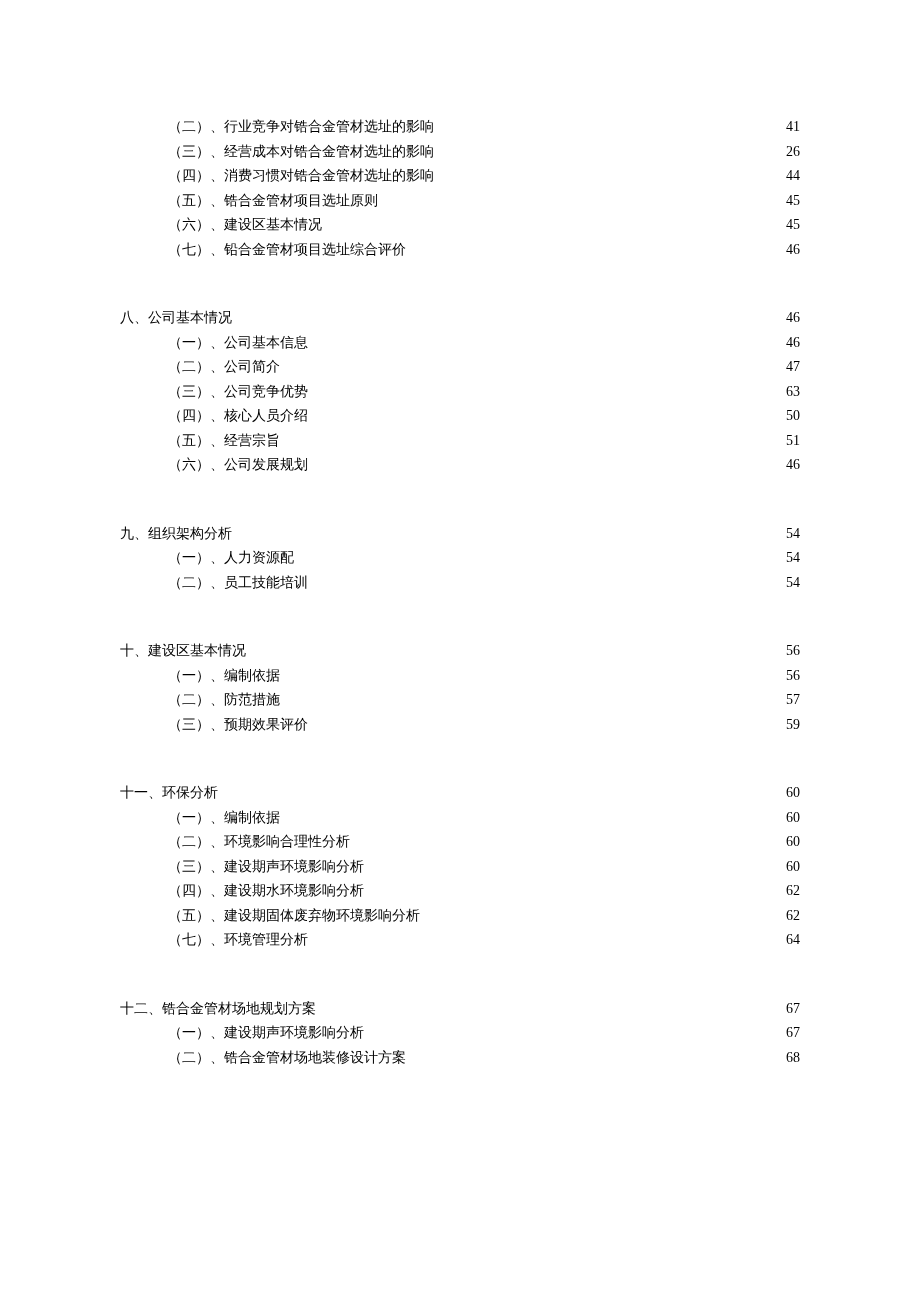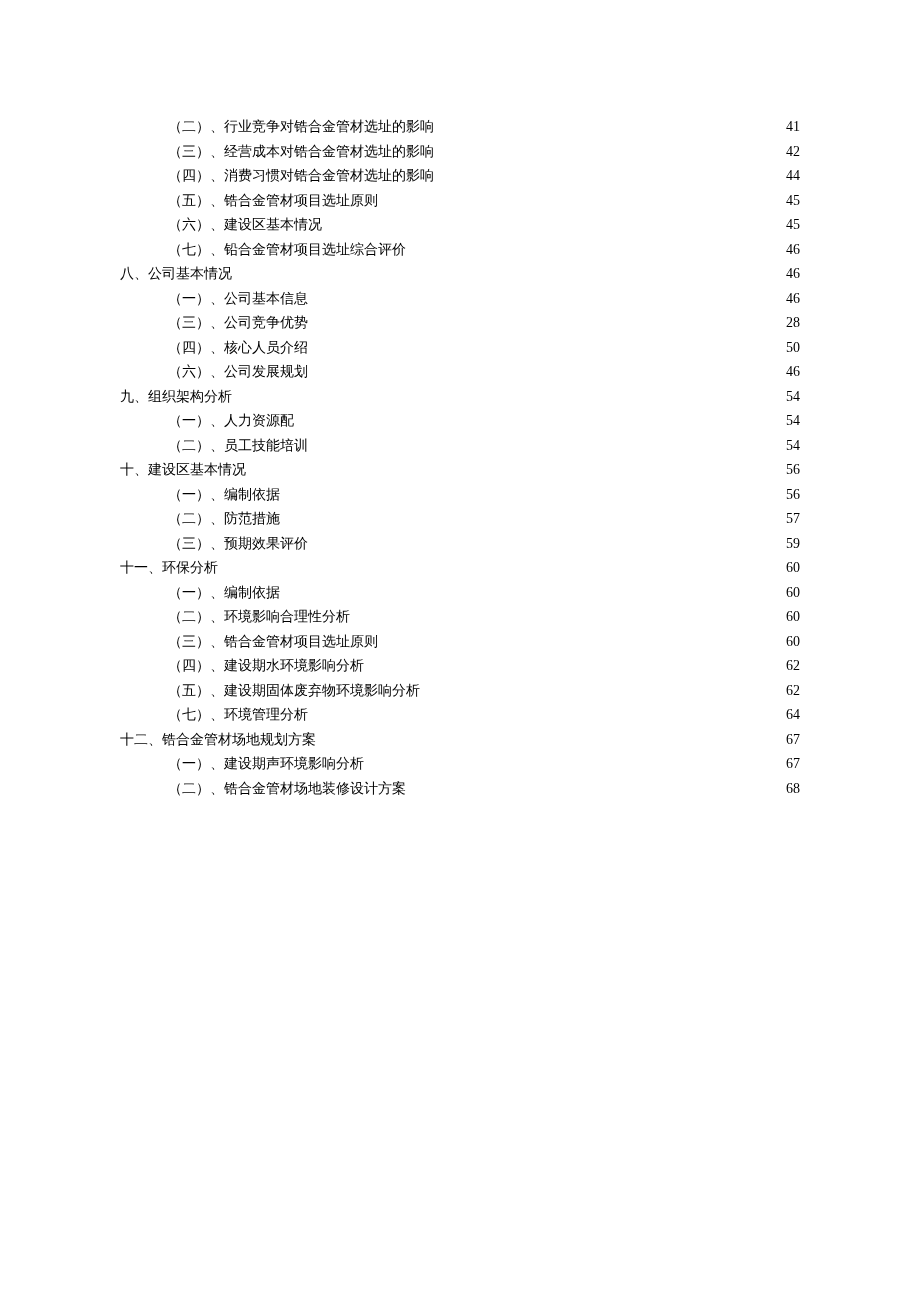--- a/index.html
+++ b/index.html
@@ -20,20 +20,21 @@
       width: 100%;
     }
     .toc-entry {
       display: flex;
       align-items: baseline;
       line-height: 24.5px;
       white-space: nowrap;
     }
     .toc-entry.level-1 {
       padding-left: 0;
+      margin-top: 44px;
     }
     .toc-entry.level-2 {
       padding-left: 48px;
     }
     .toc-label {
       flex-shrink: 0;
     }
     .toc-dots {
       flex: 1;
       overflow: hidden;
@@ -57,21 +58,21 @@
 
 <div class="toc-container">
     <div class="toc-entry level-2">
       <span class="toc-label">（二）、行业竞争对锆合金管材选址的影响</span>
       <span class="toc-dots"></span>
       <span class="toc-page">41</span>
     </div>
     <div class="toc-entry level-2">
       <span class="toc-label">（三）、经营成本对锆合金管材选址的影响</span>
       <span class="toc-dots"></span>
-      <span class="toc-page">42</span>
+      <span class="toc-page">26</span>
     </div>
     <div class="toc-entry level-2">
       <span class="toc-label">（四）、消费习惯对锆合金管材选址的影响</span>
       <span class="toc-dots"></span>
       <span class="toc-page">44</span>
     </div>
     <div class="toc-entry level-2">
       <span class="toc-label">（五）、锆合金管材项目选址原则</span>
       <span class="toc-dots"></span>
       <span class="toc-page">45</span>
@@ -90,30 +91,40 @@
       <span class="toc-label">八、公司基本情况 </span>
       <span class="toc-dots"></span>
       <span class="toc-page">46</span>
     </div>
     <div class="toc-entry level-2">
       <span class="toc-label">（一）、公司基本信息</span>
       <span class="toc-dots"></span>
       <span class="toc-page">46</span>
     </div>
     <div class="toc-entry level-2">
+      <span class="toc-label">（二）、公司简介</span>
+      <span class="toc-dots"></span>
+      <span class="toc-page">47</span>
+    </div>
+    <div class="toc-entry level-2">
       <span class="toc-label">（三）、公司竞争优势</span>
       <span class="toc-dots"></span>
-      <span class="toc-page">28</span>
+      <span class="toc-page">63</span>
     </div>
     <div class="toc-entry level-2">
       <span class="toc-label">（四）、核心人员介绍</span>
       <span class="toc-dots"></span>
       <span class="toc-page">50</span>
     </div>
     <div class="toc-entry level-2">
+      <span class="toc-label">（五）、经营宗旨</span>
+      <span class="toc-dots"></span>
+      <span class="toc-page">51</span>
+    </div>
+    <div class="toc-entry level-2">
       <span class="toc-label">（六）、公司发展规划</span>
       <span class="toc-dots"></span>
       <span class="toc-page">46</span>
     </div>
     <div class="toc-entry level-1">
       <span class="toc-label">九、组织架构分析 </span>
       <span class="toc-dots"></span>
       <span class="toc-page">54</span>
     </div>
     <div class="toc-entry level-2">
@@ -155,21 +166,21 @@
       <span class="toc-label">（一）、编制依据</span>
       <span class="toc-dots"></span>
       <span class="toc-page">60</span>
     </div>
     <div class="toc-entry level-2">
       <span class="toc-label">（二）、环境影响合理性分析</span>
       <span class="toc-dots"></span>
       <span class="toc-page">60</span>
     </div>
     <div class="toc-entry level-2">
-      <span class="toc-label">（三）、锆合金管材项目选址原则</span>
+      <span class="toc-label">（三）、建设期声环境影响分析</span>
       <span class="toc-dots"></span>
       <span class="toc-page">60</span>
     </div>
     <div class="toc-entry level-2">
       <span class="toc-label">（四）、建设期水环境影响分析</span>
       <span class="toc-dots"></span>
       <span class="toc-page">62</span>
     </div>
     <div class="toc-entry level-2">
       <span class="toc-label">（五）、建设期固体废弃物环境影响分析</span>

